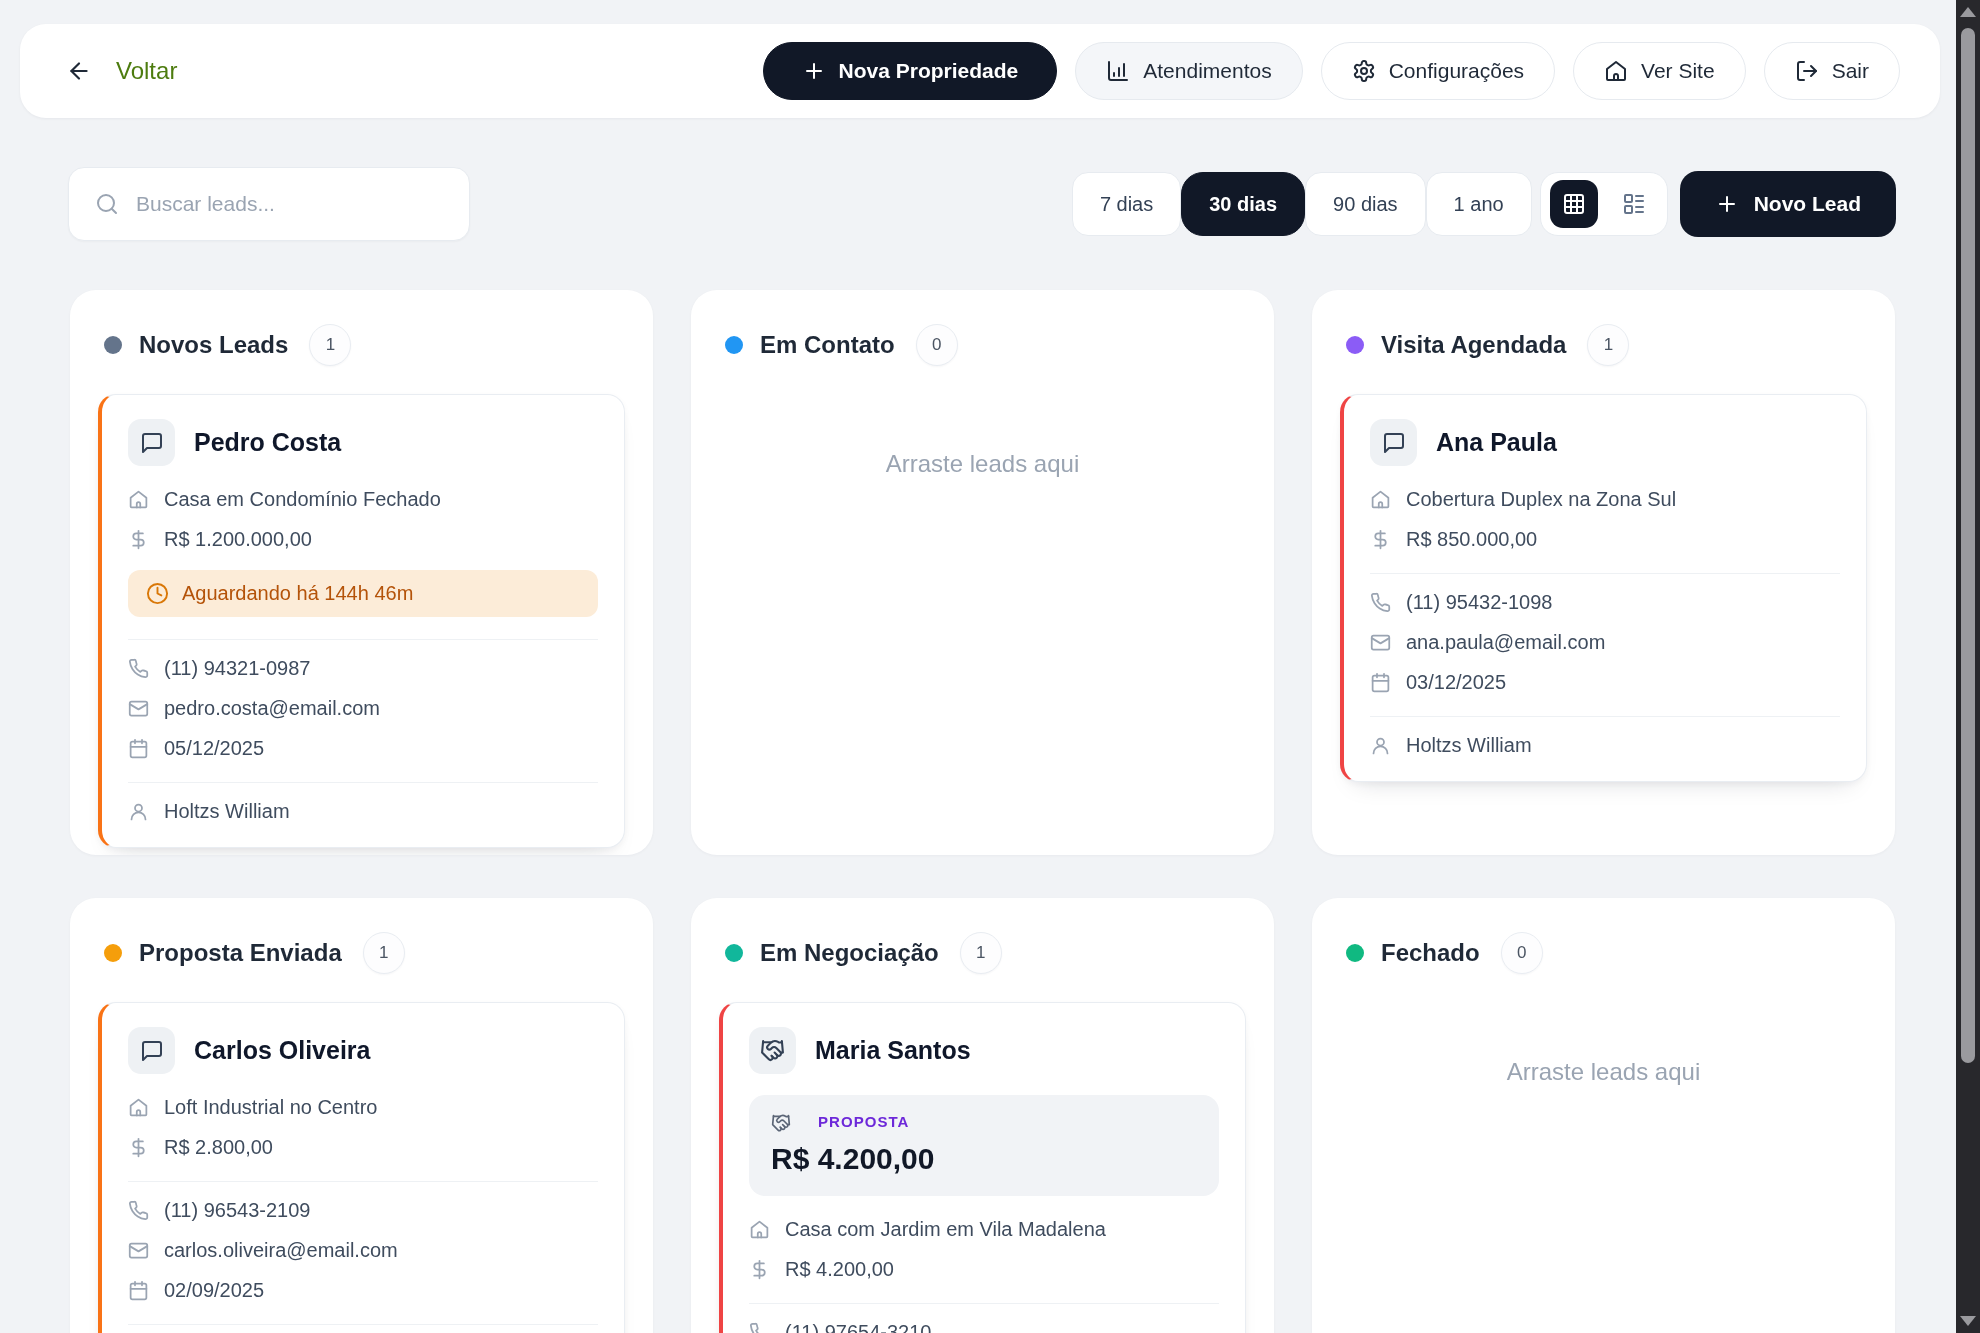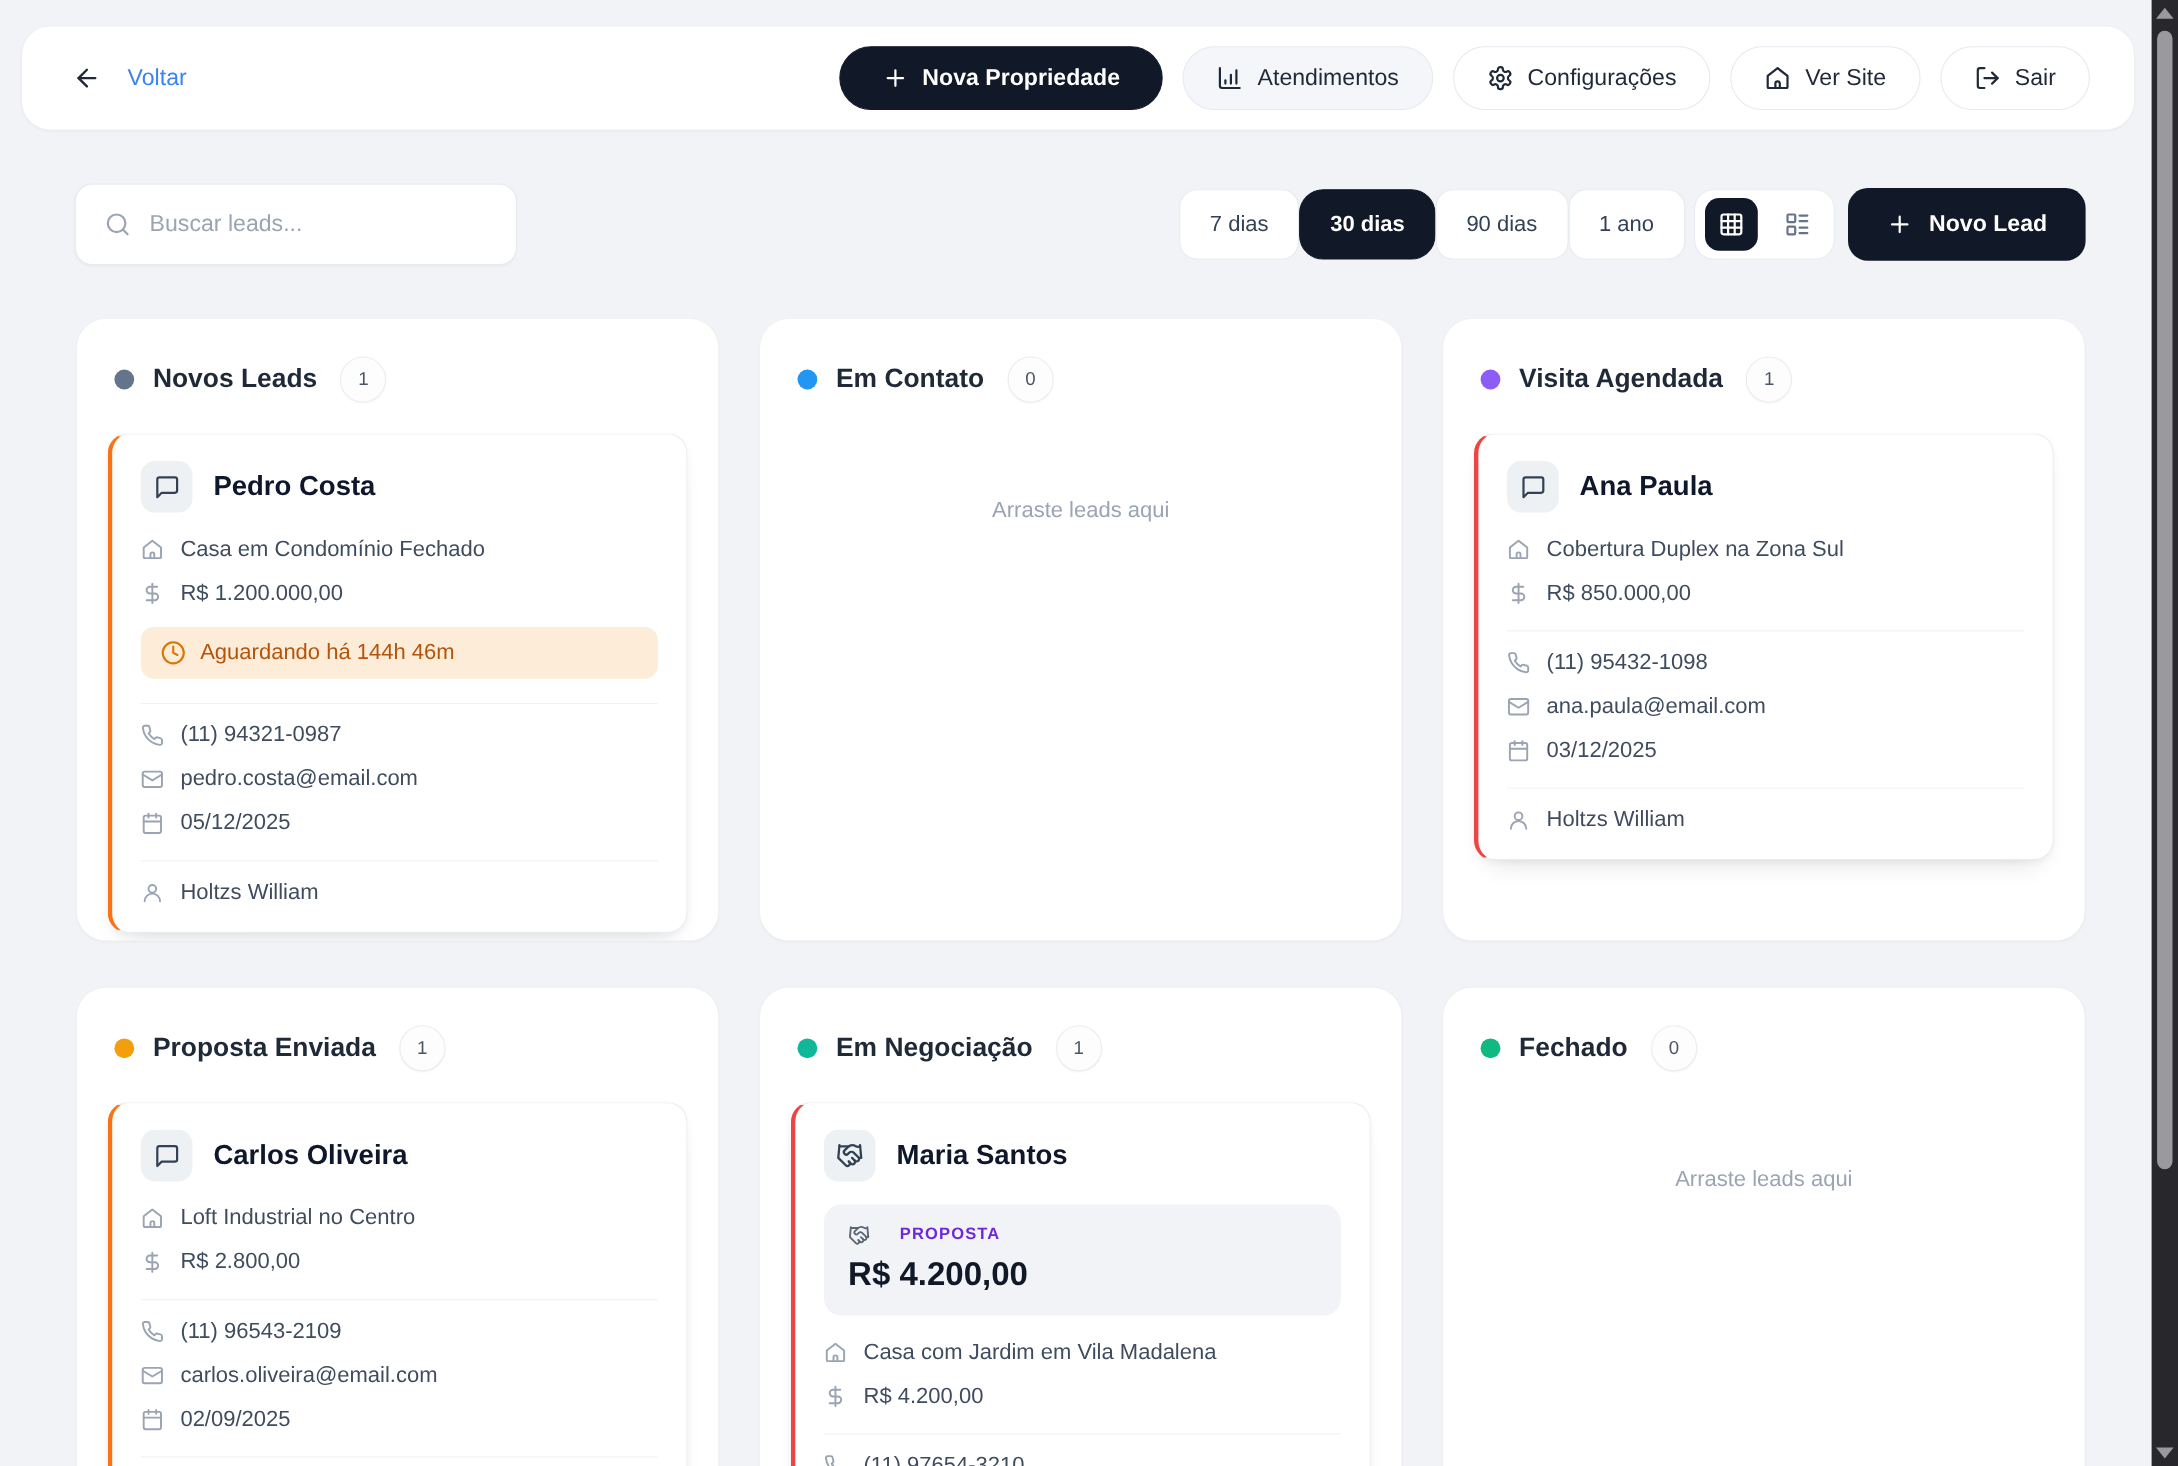--- a/index.html
+++ b/index.html
@@ -19,21 +19,21 @@
   .sb-arrow.down { bottom:7px; border-top:10px solid #9a9a9e; }
   .sb-thumb { position:absolute; left:5px; top:28px; width:14px; height:1035px; background:#9a9a9e; border-radius:8px; }
 
   
   .topbar {
     position:absolute; left:20px; top:24px; width:1920px; height:94px;
     background:#ffffff; border-radius:26px;
     display:flex; align-items:center; padding:0 40px 0 46px;
     box-shadow:0 1px 3px rgba(16,24,40,.05);
   }
-  .back { display:flex; align-items:center; gap:24px; color:#3b82f6; font-size:21px; cursor:pointer; }
+  .back { display:flex; align-items:center; gap:24px; color:#4d7c0f; font-size:24px; cursor:pointer; }
   .back .ic { color:#1f2937; }
   .actions { margin-left:auto; display:flex; align-items:center; gap:18px; }
   .btn {
     height:58px; border-radius:29px; display:flex; align-items:center; gap:13px;
     padding:0 30px; font-size:21px; color:#1f2937; background:#ffffff;
     border:1px solid #e6eaef; cursor:pointer; white-space:nowrap;
   }
   .btn .ic { color:#1f2937; }
   .btn.dark { background:#111827; border-color:#111827; color:#ffffff; font-weight:600; padding:0 38px; }
   .btn.dark .ic { color:#ffffff; }
@@ -81,21 +81,21 @@
     box-shadow:0 1px 3px rgba(16,24,40,.04); overflow:hidden;
   }
   .col-head { display:flex; align-items:center; gap:17px; padding:4px 6px; margin-bottom:24px; }
   .dot { width:18px; height:18px; border-radius:50%; flex:none; }
   .col-name { font-size:24px; font-weight:600; color:#1f2937; }
   .count {
     width:42px; height:42px; border-radius:50%; background:#fdfdfe; border:1px solid #e9edf2;
     display:grid; place-items:center; font-size:17px; color:#4b5563; margin-left:4px;
     box-shadow:0 1px 2px rgba(16,24,40,.04);
   }
-  .empty { height:140px; display:grid; place-items:center; color:#9aa4b2; font-size:20px; }
+  .empty { height:140px; display:grid; place-items:center; color:#9aa4b2; font-size:24px; }
 
   
   .card {
     background:#ffffff; border:1px solid #e9edf2; border-left:4px solid #f97316;
     border-radius:18px; padding:24px 26px 24px 26px; margin-top:6px; cursor:grab;
     box-shadow:0 14px 26px -16px rgba(16,24,40,.18), 0 2px 6px rgba(16,24,40,.04);
   }
   .card-head { display:flex; align-items:center; gap:19px; }
   .card-ic {
     width:47px; height:47px; border-radius:13px; background:#eef1f4; color:#334155;

